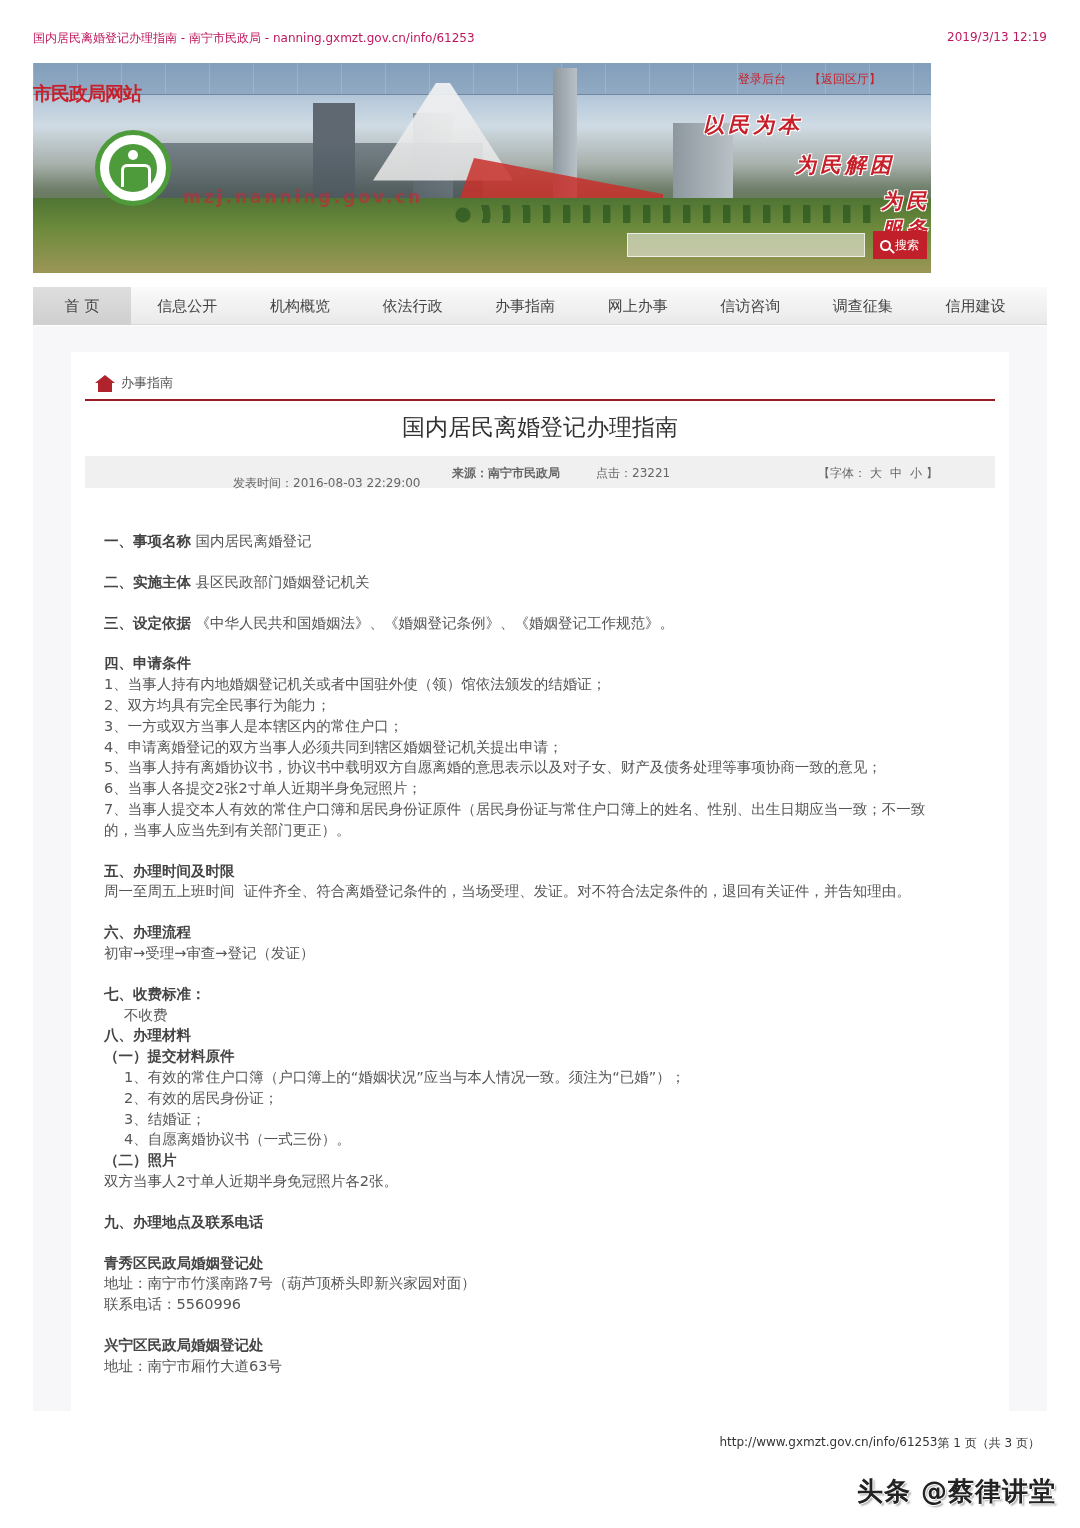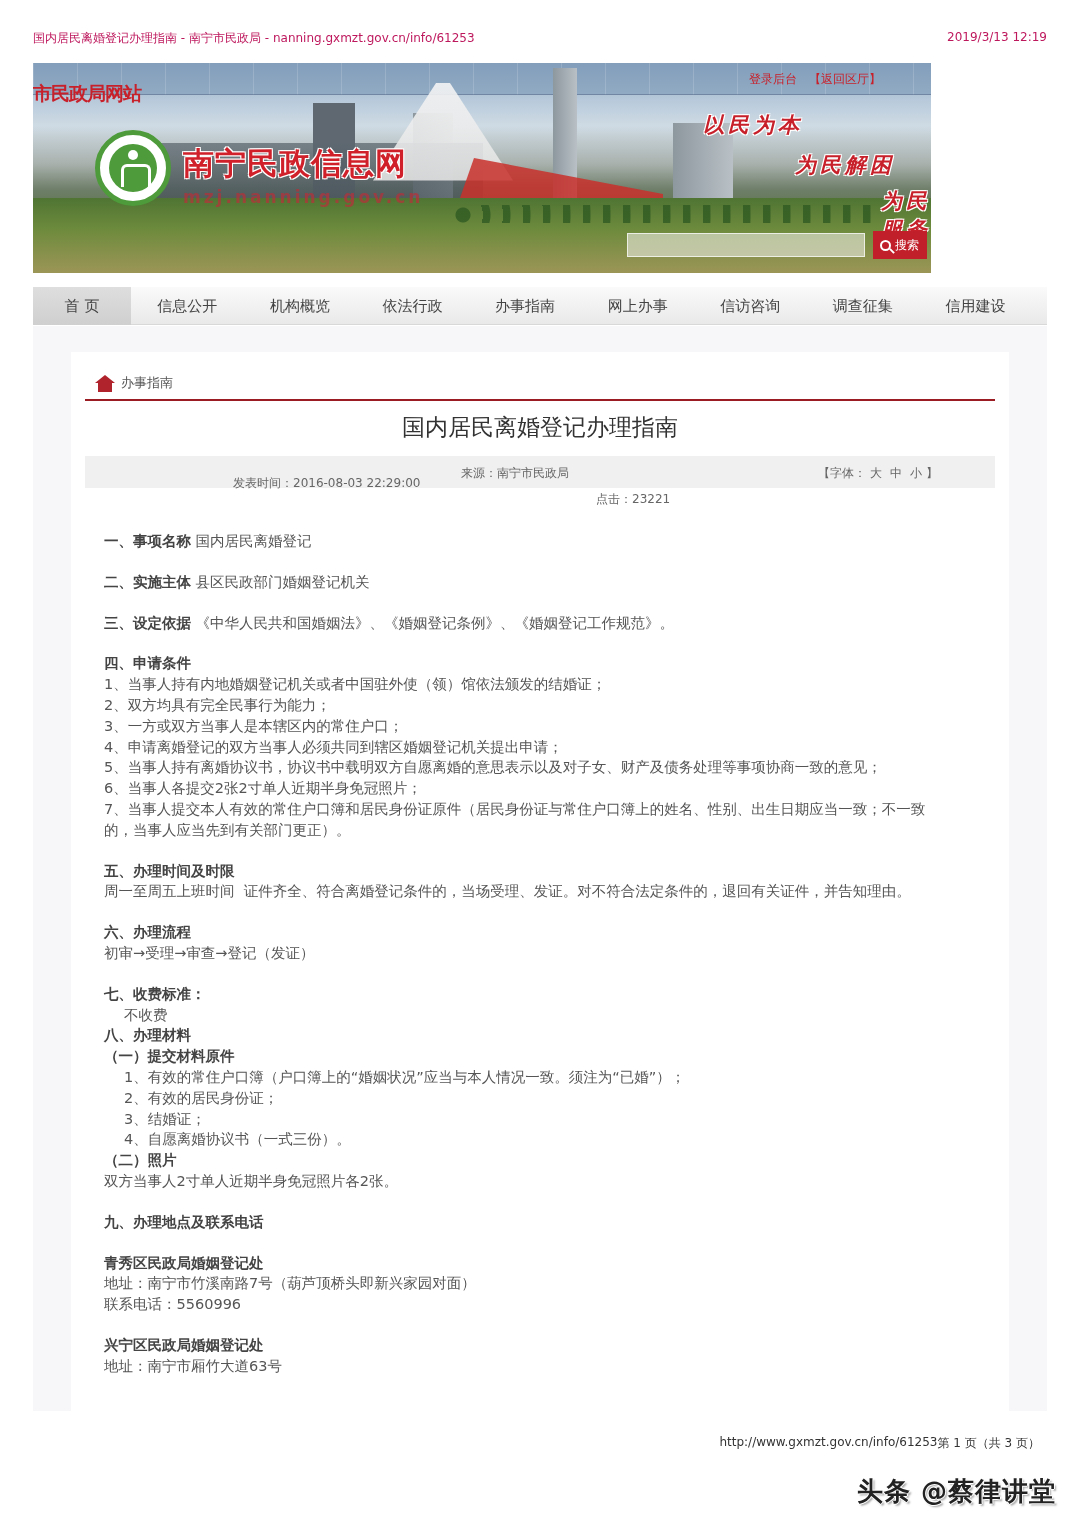--- a/index.html
+++ b/index.html
@@ -19,21 +19,21 @@
     background-image: repeating-linear-gradient(90deg, rgba(255,255,255,0.15) 0 1px, transparent 1px 44px); border-bottom: 1px solid rgba(90,110,140,0.6); }
   .banner .bld { position: absolute; background: linear-gradient(90deg, #8d979e, #b9c1c6); }
   .banner .roof { position: absolute; left: 110px; top: 80px; width: 340px; height: 80px; background: linear-gradient(180deg,#5d6870,#3e4a50); opacity: 0.75; }
   .banner .tent { position: absolute; left: 340px; top: 20px; width: 140px; height: 130px; background: linear-gradient(180deg,#f4f4f4,#dcdcdc); clip-path: polygon(45% 0, 55% 0, 100% 75%, 0 75%); opacity: 0.9; }
   .banner .redroof { position: absolute; left: 420px; top: 95px; width: 210px; height: 60px; background: #c9302c; clip-path: polygon(10% 0, 100% 60%, 100% 100%, 0 100%); opacity: 0.85; }
   .banner .greenfield { position: absolute; bottom: 0; left: 0; right: 0; height: 75px; background: linear-gradient(180deg,#4f7433,#6c8a3c 40%,#9c9656); }
   .banner .trees { position: absolute; bottom: 50px; left: 420px; right: 60px; height: 18px;
     background: repeating-radial-gradient(circle at 10px 10px, #2f5a22 0 7px, transparent 8px 20px); opacity: 0.8; }
 
   .site-label { position: absolute; top: 18px; left: 0; font-size: 19px; font-weight: bold; color: #c8202a; letter-spacing: -1px; }
-  .toplinks { position: absolute; top: 8px; right: 50px; font-size: 12px; color: #c8202a; display: flex; gap: 12px; }
+  .toplinks { position: absolute; top: 8px; right: 50px; font-size: 12px; color: #c8202a; display: flex; gap: 23px; }
   .logo { position: absolute; top: 67px; left: 62px; width: 76px; height: 76px; border-radius: 50%; background: #fff; border: 5px solid #4d9b3a; display: flex; align-items: center; justify-content: center; }
   .logo-inner { width: 48px; height: 48px; border-radius: 50%; background: #4d9b3a; position: relative; }
   .logo-inner::before { content: ""; position: absolute; top: 6px; left: 19px; width: 10px; height: 10px; border-radius: 50%; background: #fff; }
   .logo-inner::after { content: ""; position: absolute; top: 20px; left: 12px; width: 24px; height: 20px; border: 3px solid #fff; border-bottom: none; border-radius: 6px 6px 0 0; }
   .site-title { position: absolute; top: 80px; left: 150px; font-size: 31px; font-weight: bold; color: #d0202a; letter-spacing: 1px;
     text-shadow: 1px 1px 0 #fff, -1px -1px 0 #fff, 1px -1px 0 #fff, -1px 1px 0 #fff; }
   .site-domain { position: absolute; top: 124px; left: 150px; font-size: 17px; font-weight: bold; color: #b8303a; opacity: 0.7; letter-spacing: 3px; }
   .slogan { position: absolute; font-size: 21px; font-style: italic; font-weight: bold; color: #c8202a; font-family: "DejaVu Serif", serif;
     text-shadow: 1px 1px 0 #fff, -1px -1px 0 #fff, 1px -1px 0 #fff, -1px 1px 0 #fff; letter-spacing: 4px; }
   .slogan.s1 { top: 48px; left: 670px; }
@@ -58,22 +58,22 @@
   .crumb { position: absolute; top: 374px; left: 95px; display: flex; align-items: center; gap: 6px; font-size: 13px; color: #555; }
   .house { width: 20px; height: 17px; position: relative; }
   .house::before { content: ""; position: absolute; left: 0; top: 0; border-left: 10px solid transparent; border-right: 10px solid transparent; border-bottom: 8px solid #b0222c; }
   .house::after { content: ""; position: absolute; left: 3px; top: 8px; width: 14px; height: 9px; background: #b0222c; }
   .crumb-line { position: absolute; top: 399px; left: 85px; width: 910px; height: 2px; background: #9c1c24; }
 
   .title { position: absolute; top: 412px; left: 85px; width: 910px; text-align: center; font-size: 23px; color: #333; }
   .meta { position: absolute; top: 456px; left: 85px; width: 910px; height: 32px; background: #f1f0f1; font-size: 12px; color: #666; }
   .meta span { position: absolute; top: 9px; }
   .meta .m1 { left: 148px; margin-top: 10px; }
-  .meta .m2 { left: 376px; }
-  .meta .m3 { left: 511px; margin-top: 26px; }
+  .meta .m2 { left: 367px; font-weight: bold; }
+  .meta .m3 { left: 511px; }
   .meta .m4 { left: 733px; }
   .meta .m4 b { font-weight: normal; margin: 0 4px; cursor: pointer; }
 
   .body { position: absolute; top: 503px; left: 104px; width: 870px; font-size: 14.5px; color: #555; line-height: 20.8px; margin-top: 28px; }
   .body .h { font-weight: bold; color: #444; }
   .body p { margin: 0; }
   .gap { height: 20px; }
   .ind1 { padding-left: 20px; }
   .ind3 { padding-left: 20px; }
 </style>
@@ -100,21 +100,20 @@
   <div class="trees"></div>
 
   <div class="site-label">市民政局网站</div>
   <div class="toplinks">
     <span>登录后台</span>
     <span>【返回区厅】</span>
   </div>
   <div class="logo">
     <div class="logo-inner"></div>
   </div>
-  <div class="site-title">南宁民政信息网</div>
   <div class="site-domain">mzj.nanning.gov.cn</div>
   <div class="slogan s1">以民为本</div>
   <div class="slogan s2">为民解困</div>
   <div class="slogan s3">为民服务</div>
 
   <div class="search-box" title=""></div>
   <div class="search-btn b1">
     <span class="mag"></span>
     <span>搜索</span>
   </div>

